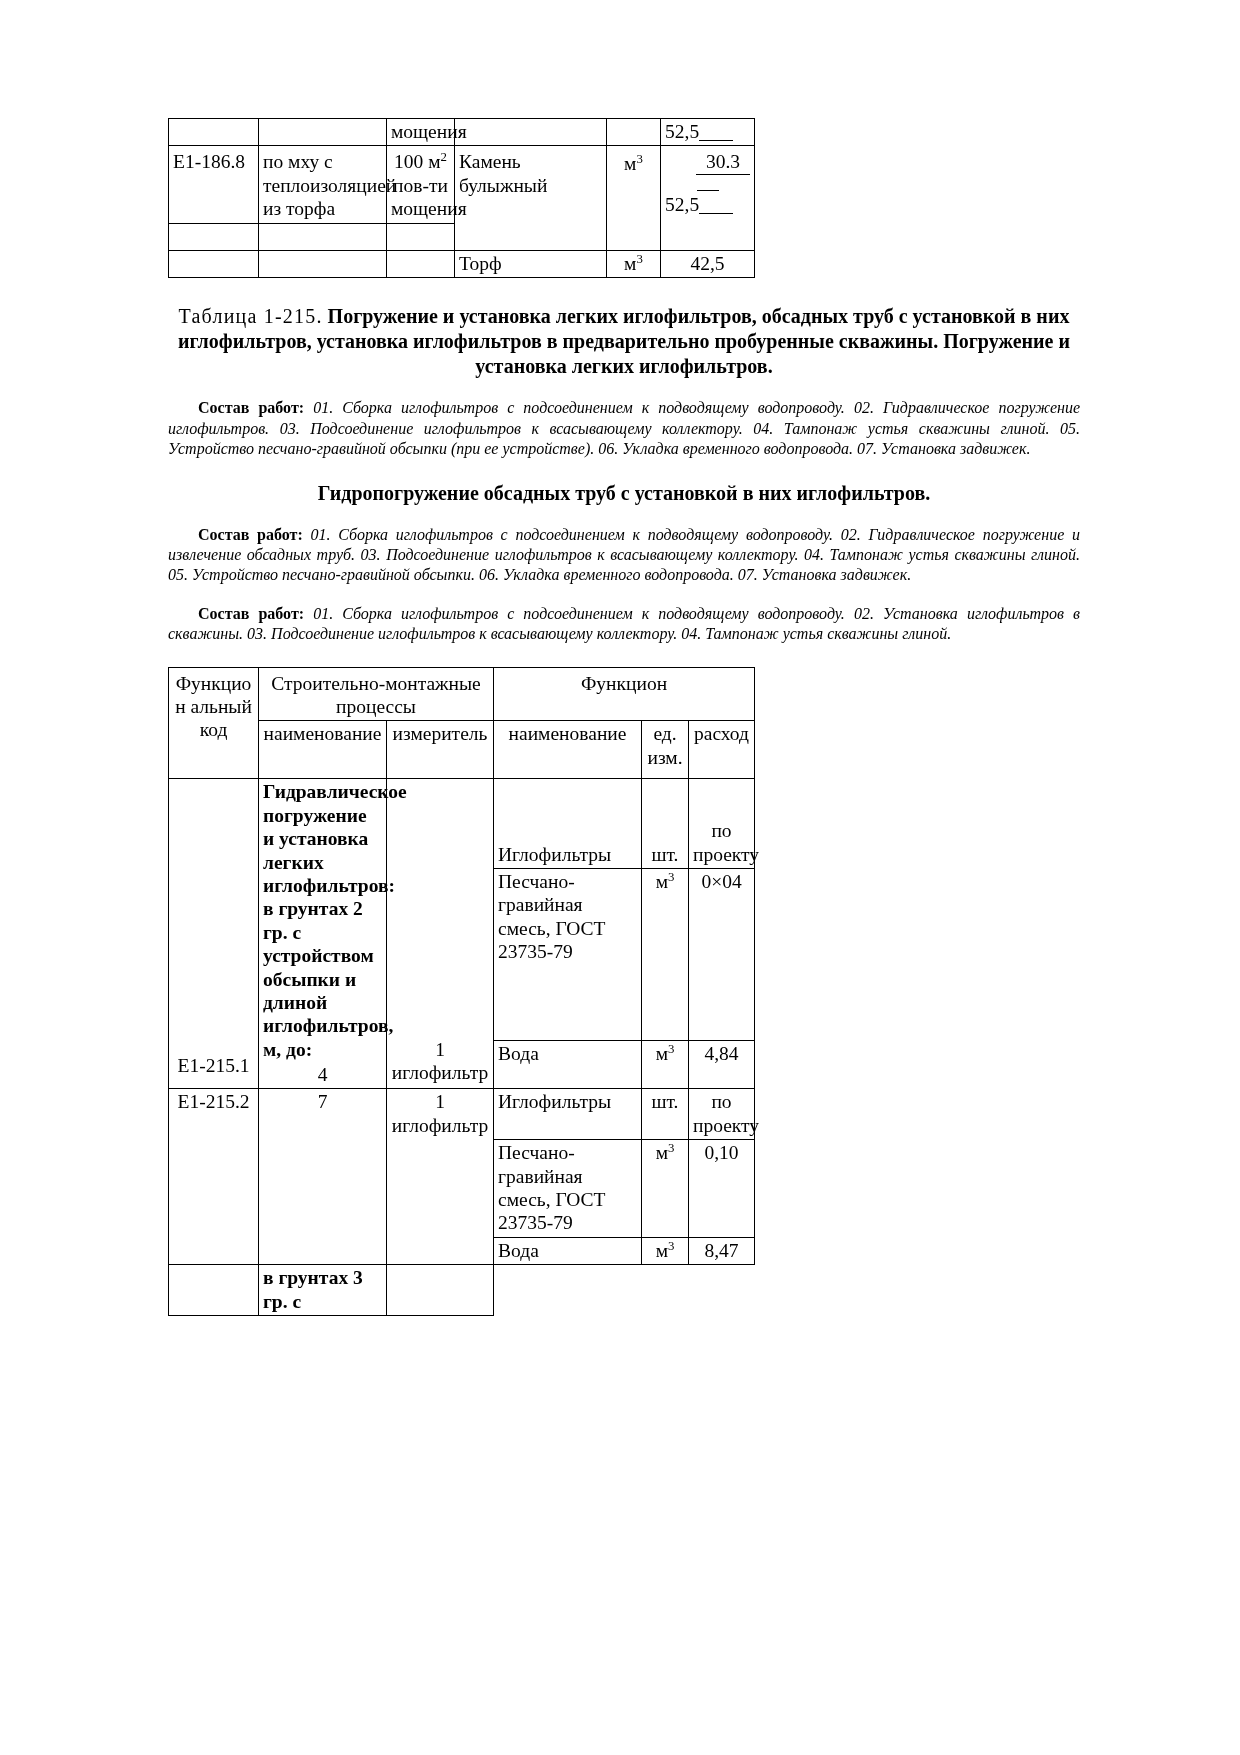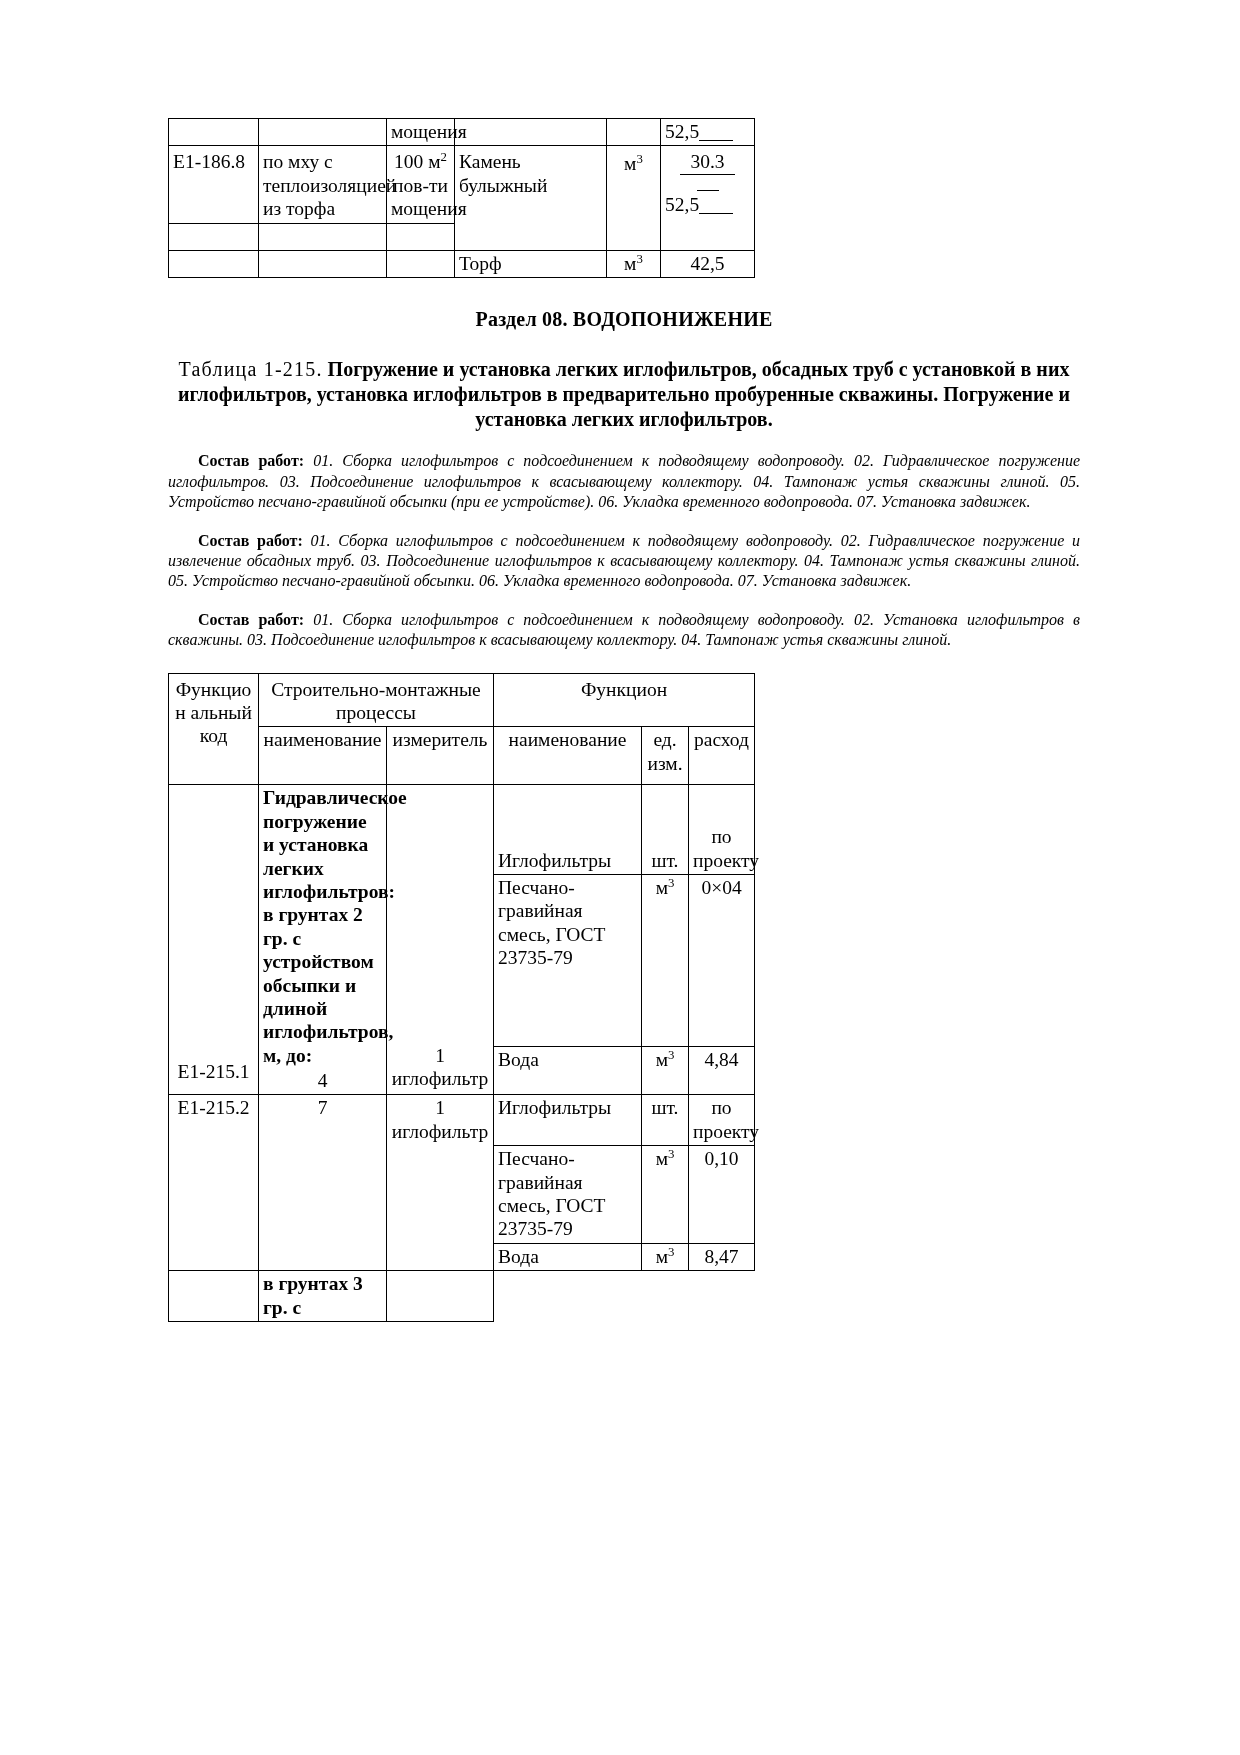--- a/index.html
+++ b/index.html
@@ -34,21 +34,21 @@
     font-size:19.5px;
     line-height:1.20;
   }
   .c{text-align:center;}
   .l{text-align:left;}
   .b{font-weight:bold;}
   sup{font-size:0.66em;line-height:0;vertical-align:0.52em;}
 
   
   table.tbl-top{width:586px;margin:0;}
-  .frac{display:block;text-align:center;}
+  .frac{display:block;text-align:right;}
   .frac .num{
     display:inline-block;
     border-bottom:1.6px solid #000;
     padding:0 10px 0 10px;
   }
   .u-tail{
     display:inline-block;
     border-bottom:1.6px solid #000;
     width:34px;
     vertical-align:-3px;
@@ -168,32 +168,32 @@
         <td class="c" style="border-top:none"></td>
         <td class="l">Торф</td>
         <td class="c">
           <span>м</span><sup>3</sup>
         </td>
         <td class="c">42,5</td>
       </tr>
     </tbody>
   </table>
 
-  <h1 class="section">Раздел 08. ВОДОПОНИЖЕНИЕ</h1>
 
   <p class="tbl-title">
     <span class="lead">Таблица 1-215.</span>
     <span>Погружение и установка легких иглофильтров, обсадных труб с установкой в них иглофильтров, установка иглофильтров в предварительно пробуренные скважины. Погружение и установка легких иглофильтров.</span>
   </p>
 
   <p class="sostav">
     <b>Состав работ:</b>
     <span>01. Сборка иглофильтров с подсоединением к подводящему водопроводу. 02. Гидравлическое погружение иглофильтров. 03. Подсоединение иглофильтров к всасывающему коллектору. 04. Тампонаж устья скважины глиной. 05. Устройство песчано-гравийной обсыпки (при ее устройстве). 06. Укладка временного водопровода. 07. Установка задвижек.</span>
   </p>
 
+  <p class="subhead">Гидропогружение обсадных труб с установкой в них иглофильтров.</p>
   <p class="sostav">
     <b>Состав работ:</b>
     <span>01. Сборка иглофильтров с подсоединением к подводящему водопроводу. 02. Гидравлическое погружение и извлечение обсадных труб. 03. Подсоединение иглофильтров к всасывающему коллектору. 04. Тампонаж устья скважины глиной. 05. Устройство песчано-гравийной обсыпки. 06. Укладка временного водопровода. 07. Установка задвижек.</span>
   </p>
 
   <p class="sostav">
     <b>Состав работ:</b>
     <span>01. Сборка иглофильтров с подсоединением к подводящему водопроводу. 02. Установка иглофильтров в скважины. 03. Подсоединение иглофильтров к всасывающему коллектору. 04. Тампонаж устья скважины глиной.</span>
   </p>
 

